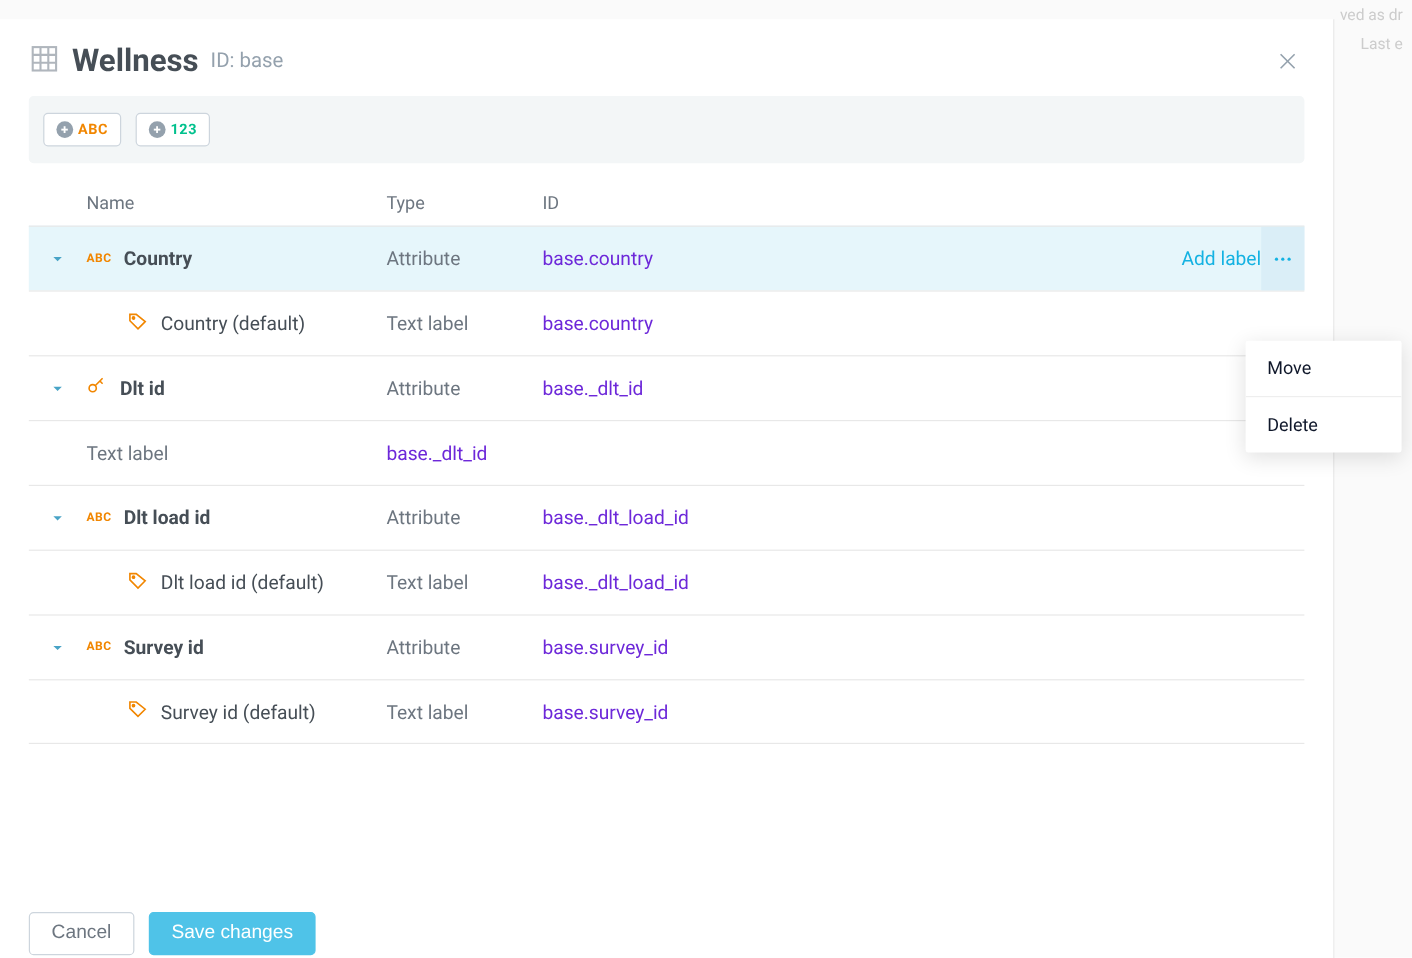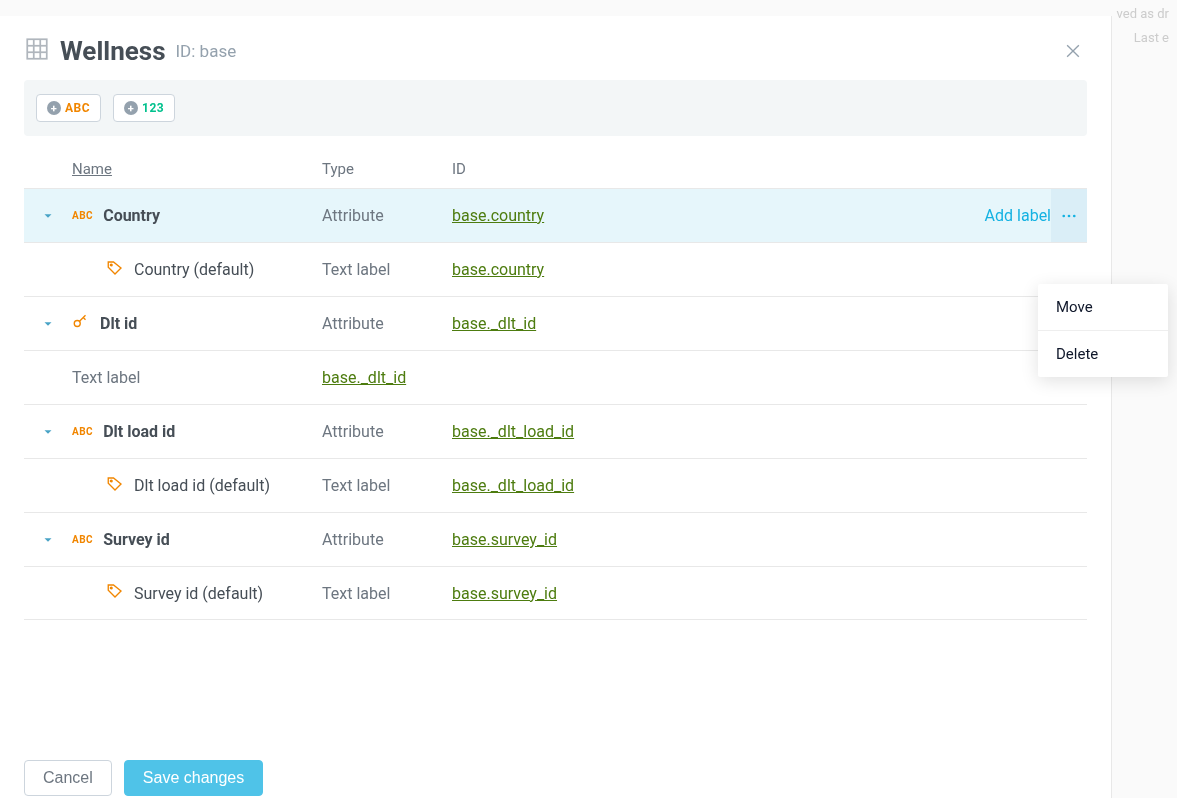--- a/index.html
+++ b/index.html
@@ -101,40 +101,40 @@
   .thead, .row {
     display: grid;
     grid-template-columns: 48px 250px 130px 1fr 110px 36px;
     align-items: center;
   }
   .thead {
     color: #6d7680;
     font-size: 15px;
     padding: 16px 0 10px 0;
   }
-  .thead .col-name { grid-column: 2; text-decoration: underline; }
+  .thead .col-name { grid-column: 2; }
   .row {
     border-top: 1px solid #e8e8e8;
     min-height: 54px;
     font-size: 16px;
   }
   .row.highlight {
     background: #e6f6fb;
   }
   .row .caret {
     color: #48a3c6; display: flex; justify-content: center; cursor: pointer;
   }
   .row .name-cell {
     display: flex; align-items: center; gap: 10px;
   }
   .row .name-cell.child { padding-left: 34px; }
   .row .name-text.bold { font-weight: 700; color: #464e56; }
   .row .name-text { color: #464e56; }
   .row .type-cell { color: #6d7680; }
-  .row .id-cell { color: #4d7c0f; text-decoration: underline; }
+  .row .id-cell { color: #6d28d9; }
   .row .action-cell { text-align: right; }
   .add-label {
     color: #14b2e2; cursor: pointer; font-size: 16px;
   }
   .more-cell {
     display: flex; justify-content: center; align-items: center;
     cursor: pointer; color: #14b2e2;
     height: 100%;
     background: #daeef7;
   }

